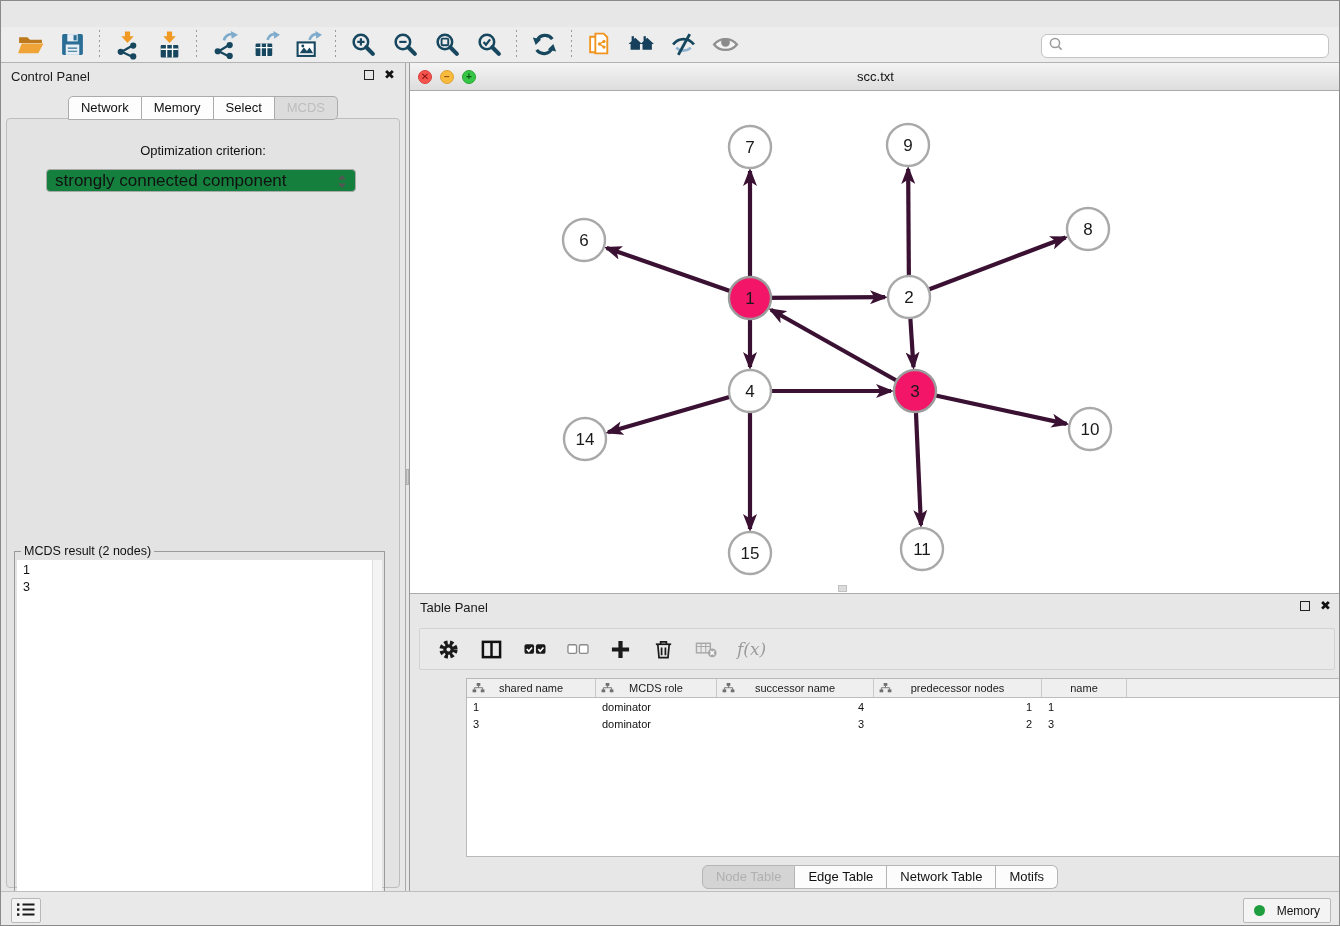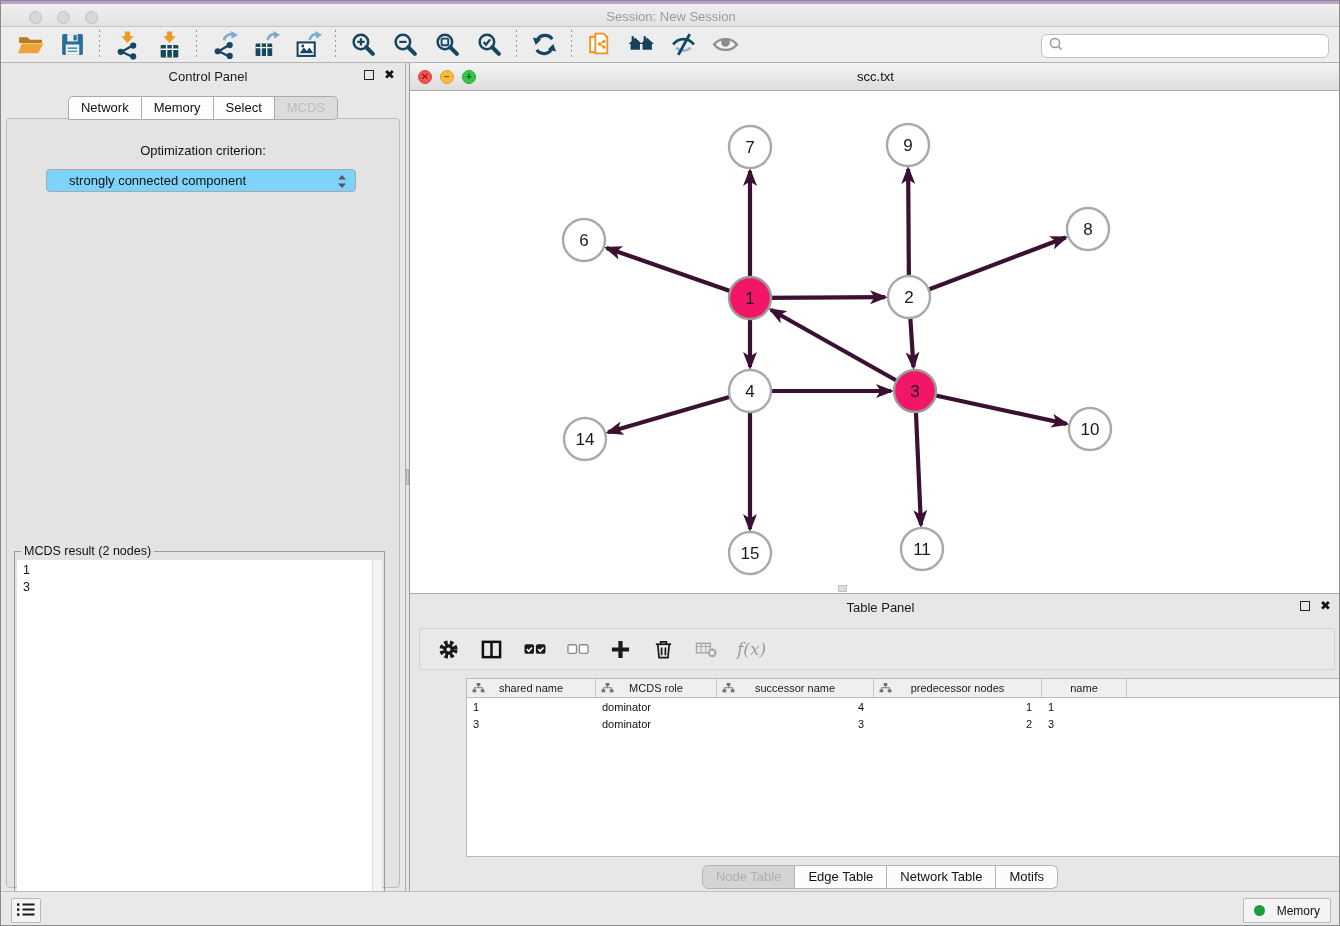--- a/index.html
+++ b/index.html
@@ -12,32 +12,32 @@
   .lights-inactive span{width:13px;height:13px;border-radius:50%;background:#D8D8D8;border:1px solid #C2C2C2;}
   
   .toolbar{position:absolute;left:0;top:26px;width:1340px;height:36px;background:#EDEDED;border-bottom:1px solid #B3B3B3;display:flex;align-items:center;padding-left:8px;}
   #tb-icons{display:flex;align-items:center;height:100%;}
   .ic{display:inline-flex;align-items:center;justify-content:center;width:34px;height:30px;margin:0 4px;}
   .tb-sep{width:1px;height:30px;margin:0 6px;background-image:repeating-linear-gradient(#9a9a9a 0 2px,transparent 2px 5px);}
   .search{position:absolute;right:12px;top:7px;width:288px;height:24px;background:#fff;border:1px solid #C3C3C3;border-radius:6px;display:flex;align-items:center;padding-left:6px;}
   .search input{border:none;outline:none;flex:1;font-size:12px;background:transparent;}
   
   .control-panel{position:absolute;left:0;top:62px;width:404px;height:828px;background:#E7E7E7;}
-  .panel-head{position:relative;height:28px;line-height:28px;padding-left:10px;font-size:13px;color:#1A1A1A;text-align:center;}
+  .panel-head{position:relative;height:28px;line-height:28px;padding-left:10px;font-size:13px;color:#1A1A1A;}
   .head-btns{position:absolute;right:10px;top:7px;display:flex;gap:10px;align-items:center;}
   .float-ic{width:10px;height:10px;border:1.6px solid #222;display:inline-block;}
   .close-ic{font-size:13px;font-weight:bold;color:#111;line-height:10px;}
   .tabs{position:absolute;left:0;top:33px;width:100%;display:flex;justify-content:center;z-index:3;}
   .tab{font-size:13px;padding:3px 12px 4px;background:#FDFDFD;border:1px solid #ABABAB;border-left:none;color:#111;}
   .tab:first-child{border-left:1px solid #ABABAB;border-radius:5px 0 0 0;}
   .tab:last-child{border-radius:0 5px 5px 0;}
   .tab.sel{background:#DCDCDC;color:#BDBDBD;border-radius:0 5px 5px 0;}
   .cp-body{position:absolute;left:5px;top:55px;right:5px;bottom:3px;background:#E3E3E3;border:1px solid #BDBDBD;border-radius:4px;}
   .opt-label{margin-top:24px;text-align:center;font-size:13px;color:#111;}
-  .cselect{position:absolute;left:39px;top:50px;width:310px;height:23px;background:#7dd3fc;border:1px solid #A9A9A9;border-radius:4px;font-size:13px;display:flex;align-items:center;padding-left:22px;color:#111;}
+  .cselect{position:absolute;left:39px;top:50px;width:310px;height:23px;background:#15803d;border:1px solid #A9A9A9;border-radius:4px;font-size:17px;display:flex;align-items:center;padding-left:8px;color:#111;}
   .cselect .chev{position:absolute;right:5px;top:3px;}
   .btn-row{position:absolute;left:0;top:84px;width:100%;display:flex;justify-content:center;gap:14px;}
   .pbtn{font-size:13px;font-family:inherit;background:#FDFDFD;border:1px solid #A9A9A9;border-radius:5px;padding:3px 16px;color:#111;}
   .result-box{position:absolute;left:7px;top:432px;width:371px;height:378px;border:1px solid #9A9A9A;}
   .result-legend{position:absolute;left:6px;top:-8px;background:#E3E3E3;padding:0 3px;font-size:12.5px;color:#111;}
   .result-inner{position:absolute;left:2px;top:8px;right:12px;bottom:2px;background:#fff;font-size:12.5px;line-height:17px;padding:2px 0 0 6px;color:#111;}
   .result-scroll{position:absolute;right:2px;top:8px;width:10px;bottom:2px;background:#F4F4F4;border-left:1px solid #E0E0E0;}
   
   .vsplit{position:absolute;left:404px;top:62px;width:5px;height:828px;background:#E7E7E7;border-left:1px solid #ABABAB;border-right:1px solid #9A9A9A;}
   .vsplit .grip{position:absolute;left:0;top:406px;width:3px;height:16px;background:#CFCFCF;border:1px solid #B0B0B0;}
@@ -72,28 +72,20 @@
   .statusbar{position:absolute;left:0;top:890px;width:1340px;height:36px;background:#E9E9E9;border-top:1px solid #BEBEBE;}
   .list-btn{position:absolute;left:10px;top:6px;width:30px;height:25px;background:#F4F4F4;border:1px solid #B8B8B8;border-radius:2px;display:flex;align-items:center;justify-content:center;}
   .mem-btn{position:absolute;right:10px;top:6px;height:25px;background:#F4F4F4;border:1px solid #B8B8B8;border-radius:2px;display:flex;align-items:center;gap:12px;padding:0 10px;font-size:12px;font-family:inherit;color:#111;}
   .mem-dot{width:11px;height:11px;border-radius:50%;background:#1E9E3E;}
 </style>
 </head>
 <body>
 
 <div class="window">
 
-  <div class="titlebar">
-    <div class="lights-inactive">
-      <span></span>
-      <span></span>
-      <span></span>
-    </div>
-    <div class="title">Session: New Session</div>
-  </div>
 
   <div class="toolbar">
     <div id="tb-icons">
         <span class="ic">
           <svg width="27" height="27" viewBox="0 0 26 26" style="overflow:visible">
             <path d="M2 6h8l2.5 2.5H24v3H2z" fill="#BD7A1C"></path>
             <path d="M4.5 12H25.5L20.5 21.5H1z" fill="#F0A437"></path>
           </svg>
         </span>
         <span class="ic">

